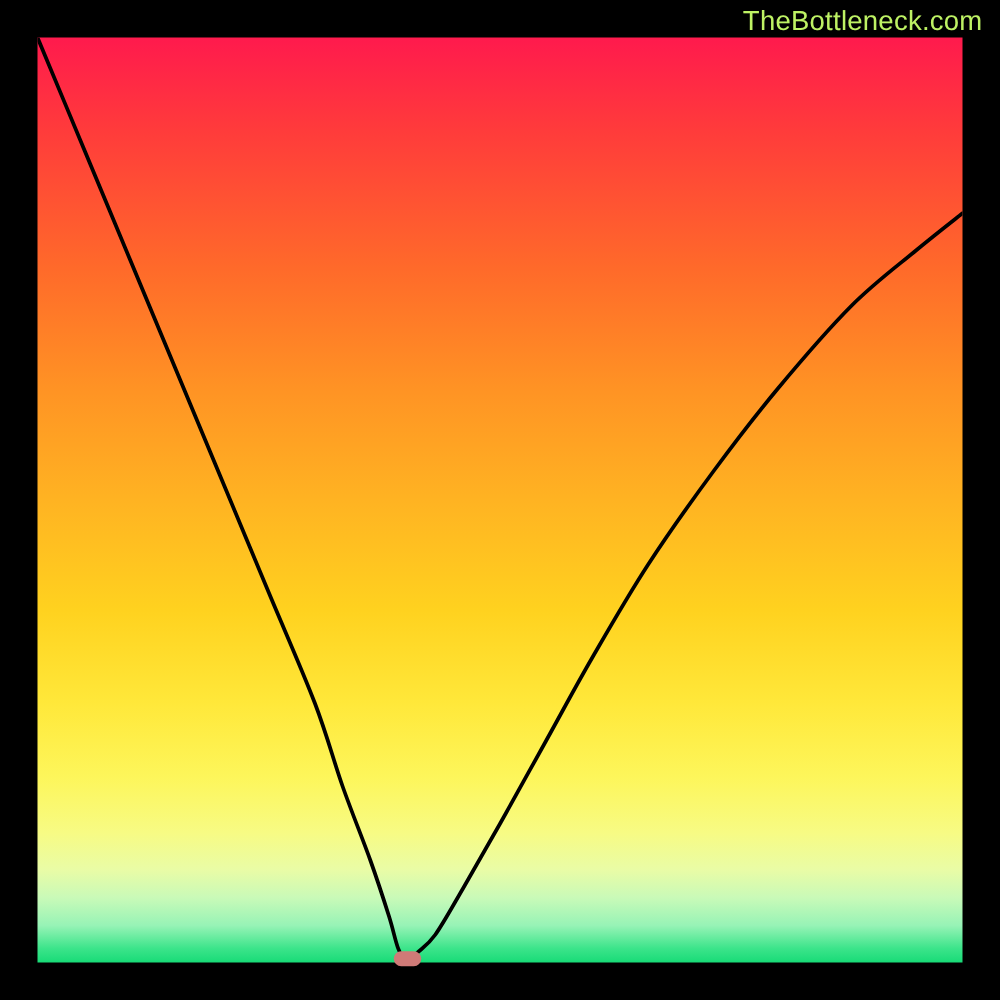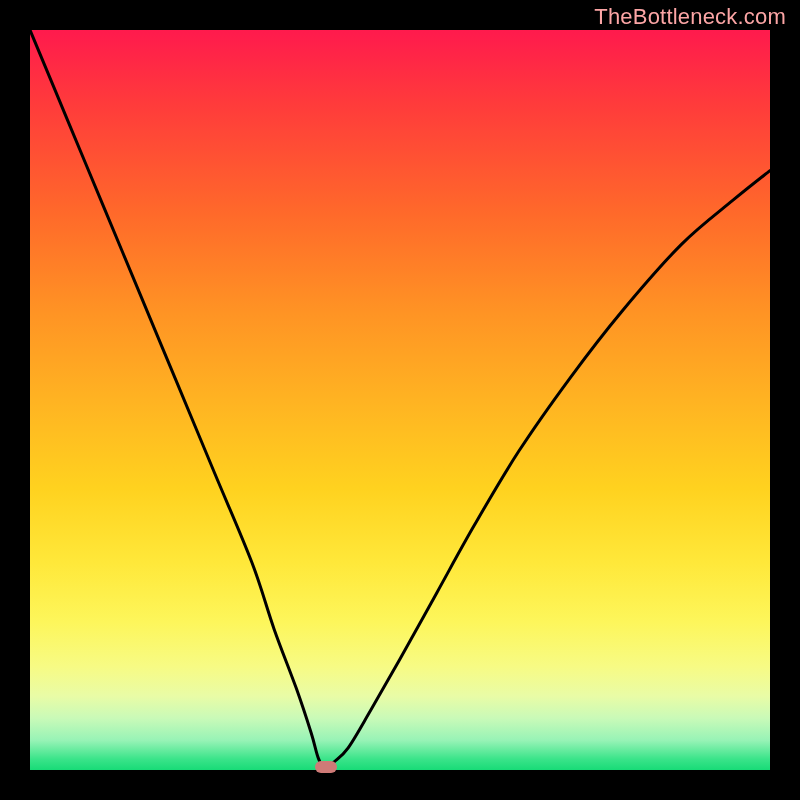--- a/index.html
+++ b/index.html
@@ -39,21 +39,21 @@
       #c9fab8 93%,
       #97f3b6 96%,
       #3be48a 98.5%,
       #18db77 100%
     );
   }
   .watermark {
     position: absolute;
     top: 4px;
     right: 14px;
-    color: #fca5a5;
+    color: #bef264;
     font-size: 22px;
     font-weight: 500;
     letter-spacing: 0.2px;
     user-select: none;
   }
   svg.curve {
     position: absolute;
     left: 0;
     top: 0;
     width: 740px;

